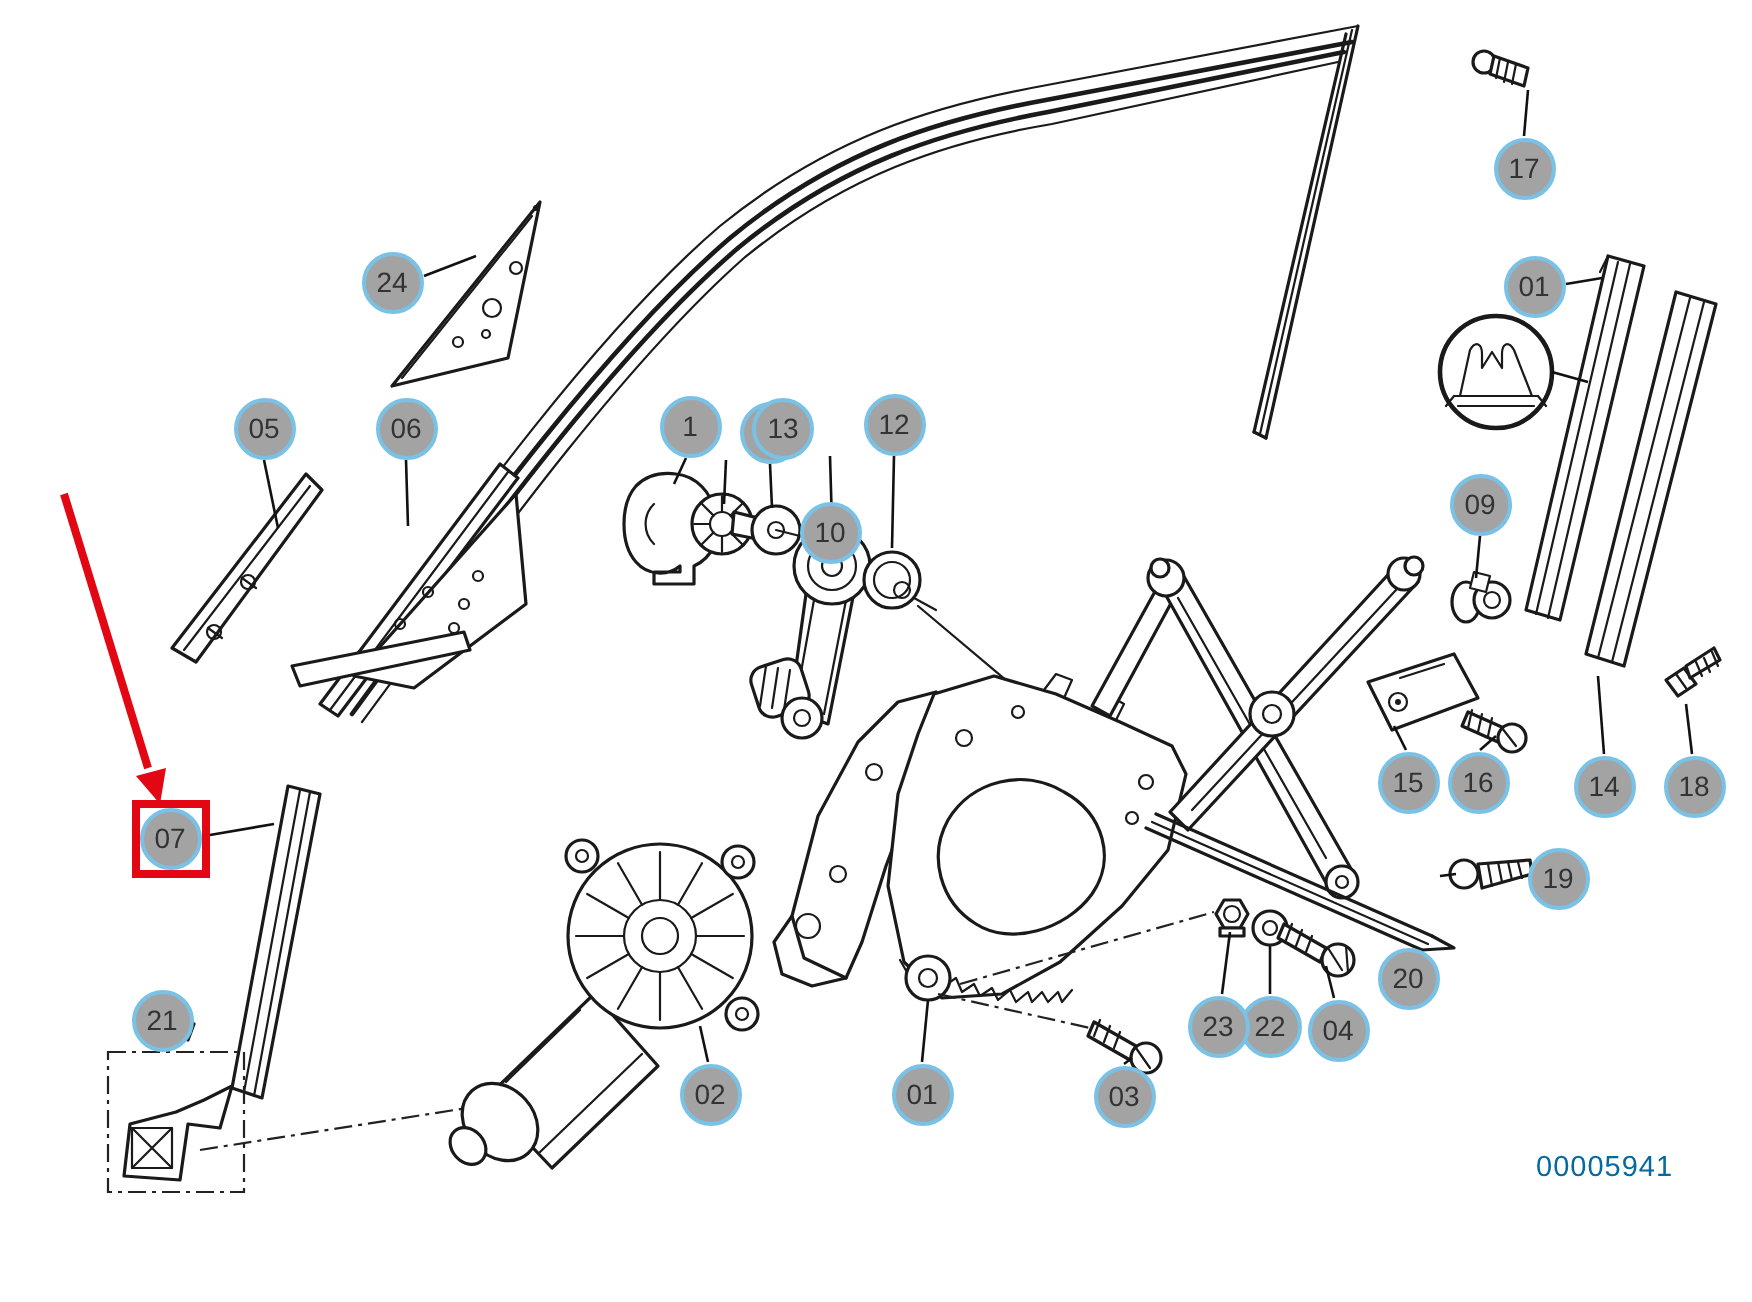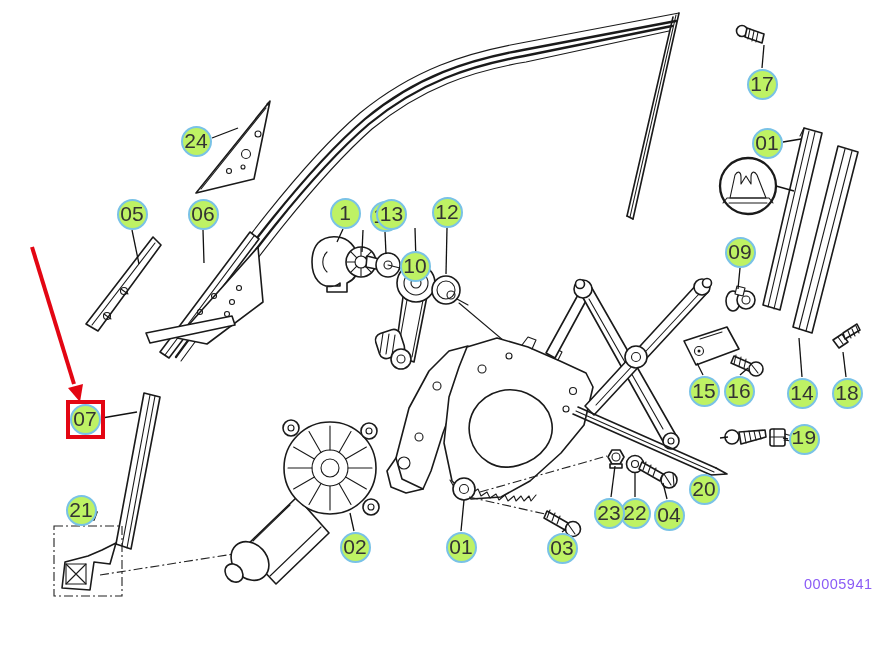--- a/index.html
+++ b/index.html
@@ -21,30 +21,30 @@
   .thin{stroke-width:1.1;}
   .thick{stroke-width:2.3;}
   .leader{stroke:#111;stroke-width:1.3;fill:none;}
   .dashdot{stroke:#222;stroke-width:1.1;fill:none;stroke-dasharray:9 3 2 3;}
   .redline{stroke:var(--red);stroke-width:4;fill:none;}
   .redfill{fill:var(--red);stroke:none;}
   .callout-layer{position:absolute;left:0;top:0;width:100%;height:100%;}
   .callout{
     position:absolute;width:31px;height:31px;margin:-15.5px 0 0 -15.5px;
     box-sizing:border-box;border:2.4px solid var(--callout-border);
-    border-radius:50%;background:#bef264;color:var(--callout-text);
-    font-size:21px;line-height:26px;text-align:center;
+    border-radius:50%;background:#a3a3a3;color:var(--callout-text);
+    font-size:14px;line-height:26px;text-align:center;
     font-family:"Liberation Sans",sans-serif;
   }
   .callout.highlighted::after{
     content:"";position:absolute;inset:-6px;border:4px solid var(--red);
   }
   .part-number{
-    position:absolute;left:804px;top:576px;width:70px;
-    color:#8b5cf6;font-size:14.5px;letter-spacing:.5px;
+    position:absolute;left:768px;top:576px;width:70px;
+    color:#0369a1;font-size:14.5px;letter-spacing:.5px;
     font-family:"Liberation Sans",sans-serif;
   }
 </style>
 </head>
 <body>
 
 <div class="stage">
 
   <svg width="876" height="651" viewBox="0 0 876 651">
 
@@ -299,21 +299,21 @@
       <div class="callout" style="left: 345px; top: 213px;">1</div>
       <div class="callout" style="left: 385px; top: 216px;">12</div>
       <div class="callout" style="left: 364px; top: 214px; margin-left: 12px;">13</div>
       <div class="callout" style="left: 415px; top: 212px; margin-top: 39px;">10</div>
       <div class="callout" style="left: 447px; top: 212px;">12</div>
       <div class="callout" style="left: 802px; top: 393px;">14</div>
       <div class="callout" style="left: 704px; top: 391px;">15</div>
       <div class="callout" style="left: 739px; top: 391px;">16</div>
       <div class="callout" style="left: 762px; top: 84px;">17</div>
       <div class="callout" style="left: 847px; top: 393px;">18</div>
-      <div class="callout" style="left: 804px; top: 439px; font-family: Liberation Mono, monospace;">19</div>
+      <div class="callout" style="left: 779px; top: 439px;">19</div>
       <div class="callout" style="left: 704px; top: 438px; margin-top: 36px;">20</div>
       <div class="callout" style="left: 81px; top: 483px; margin-top: 12px;">21</div>
       <div class="callout" style="left: 635px; top: 513px;">22</div>
       <div class="callout" style="left: 609px; top: 513px;">23</div>
       <div class="callout" style="left: 196px; top: 141px; text-align: center;">24</div>
     </div>
 
   <div class="part-number">00005941</div>
 </div>
 

